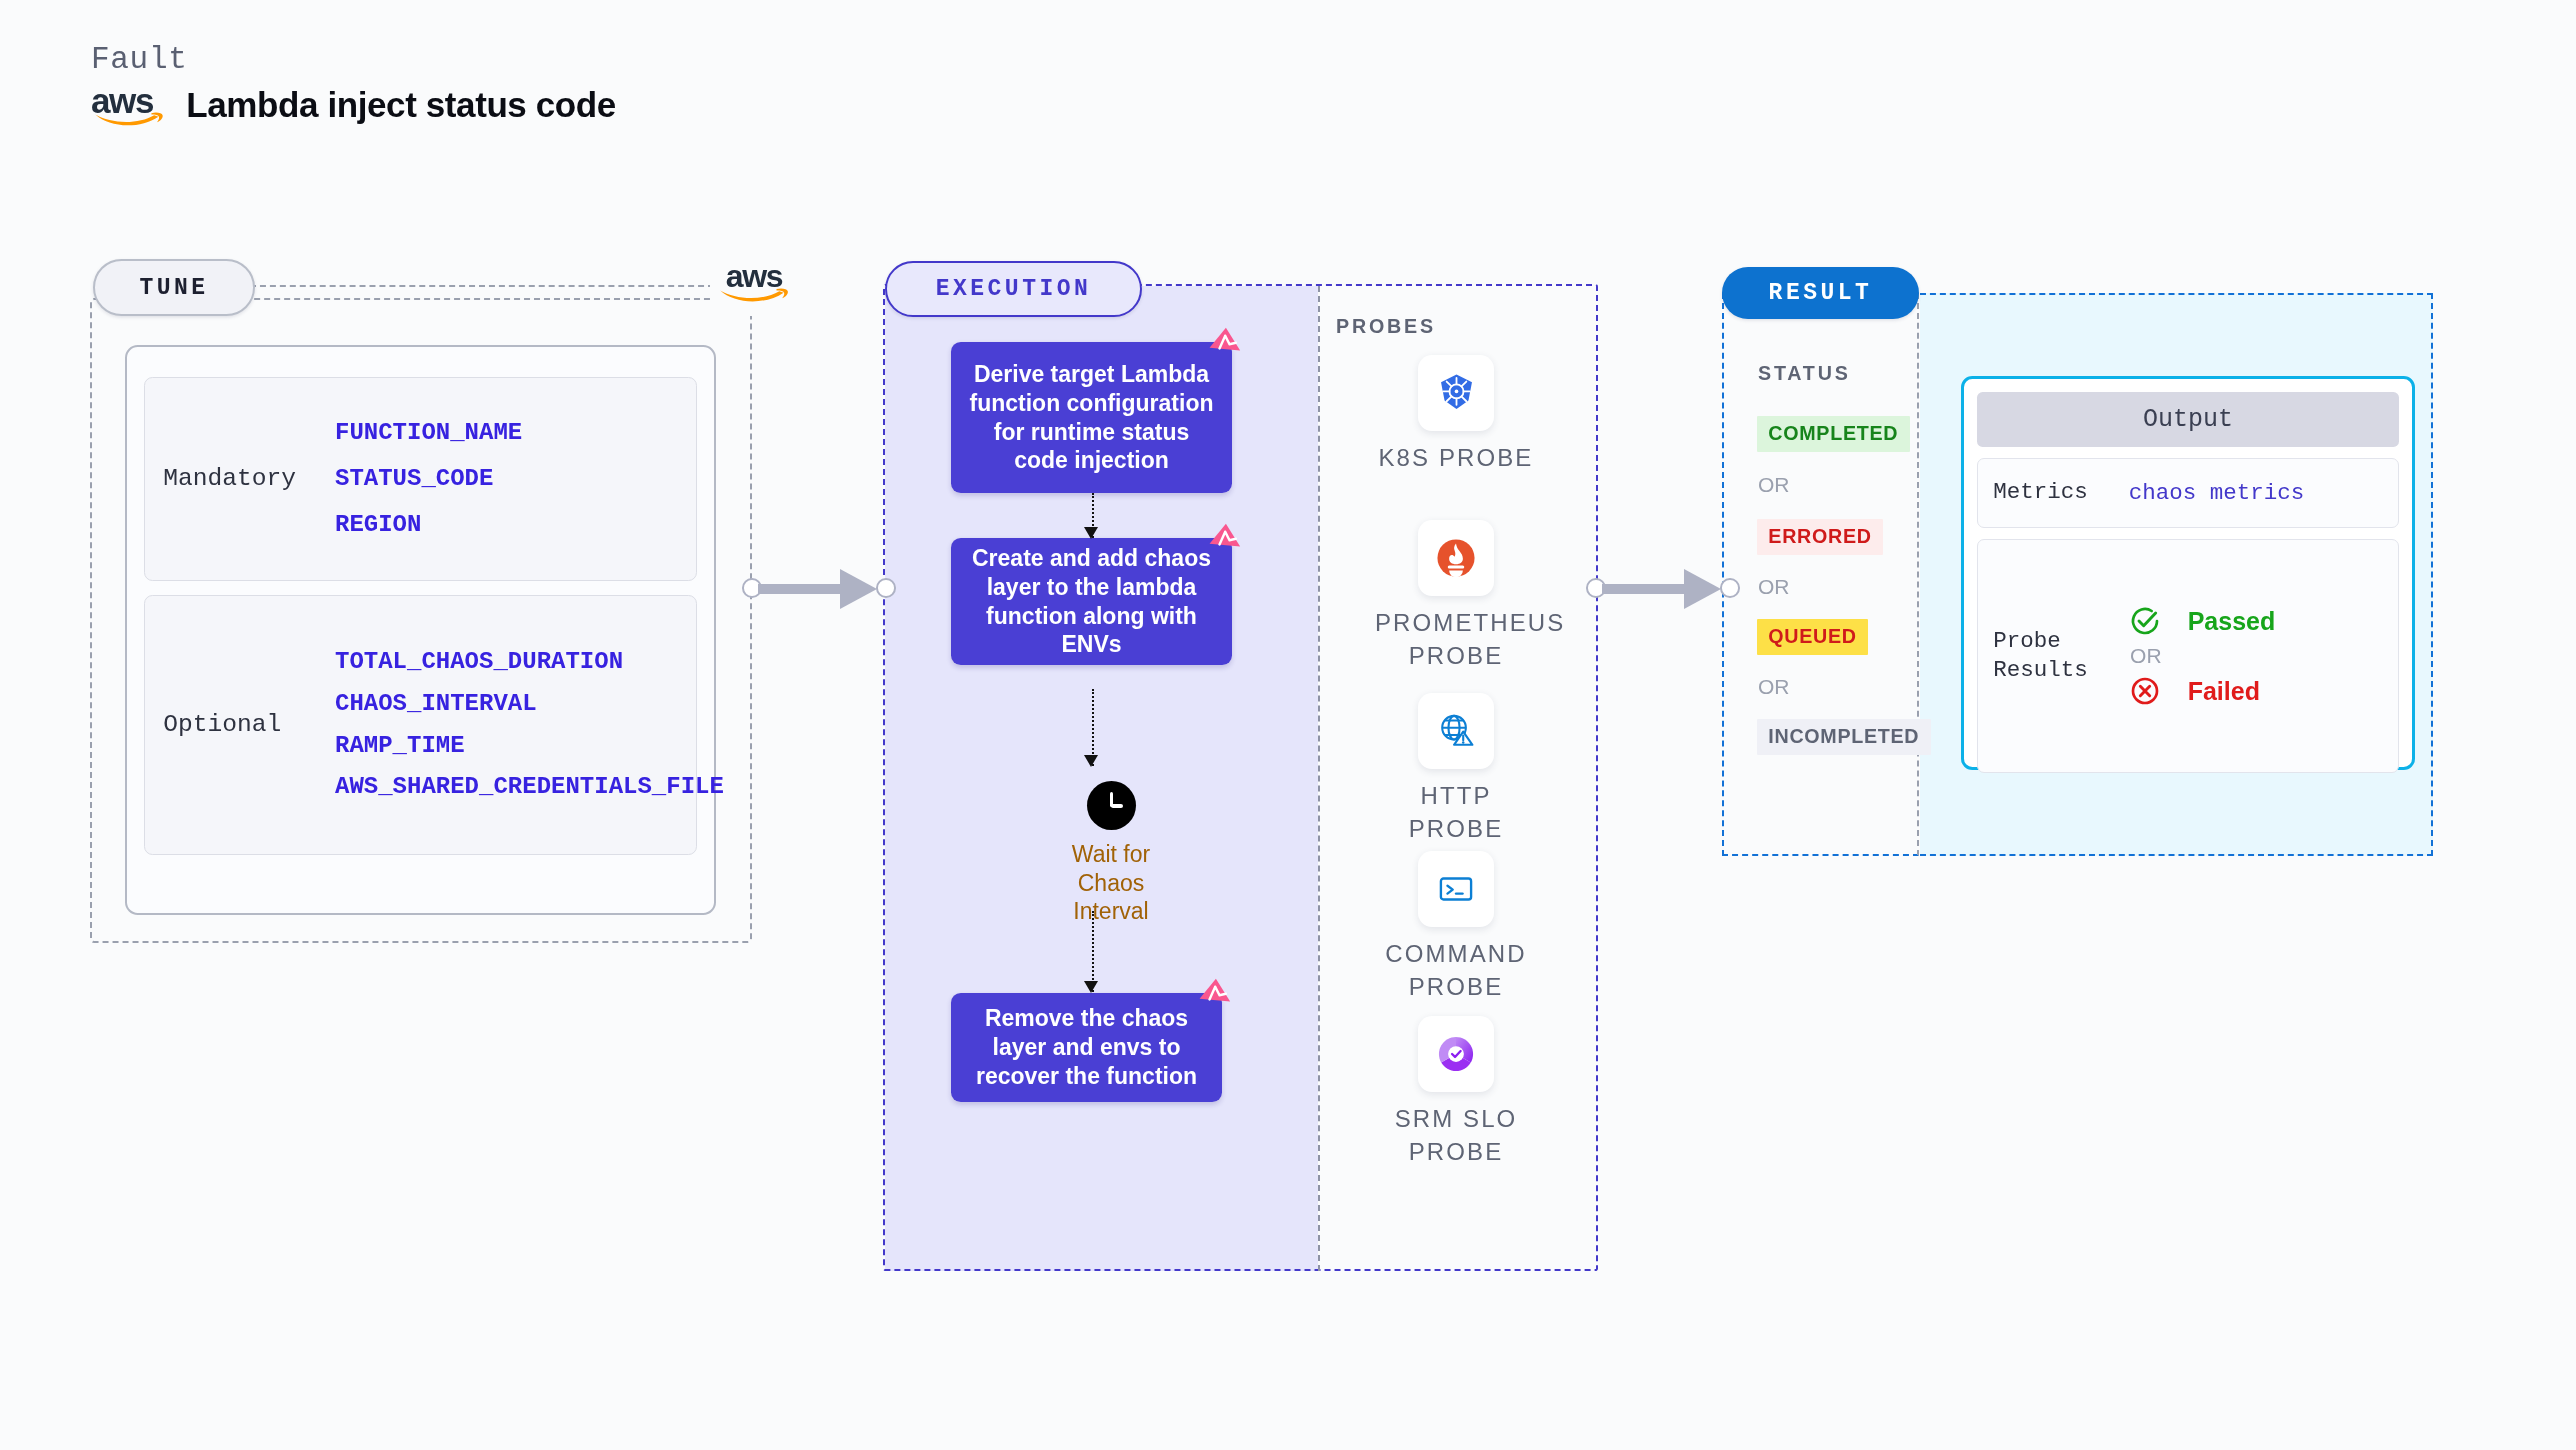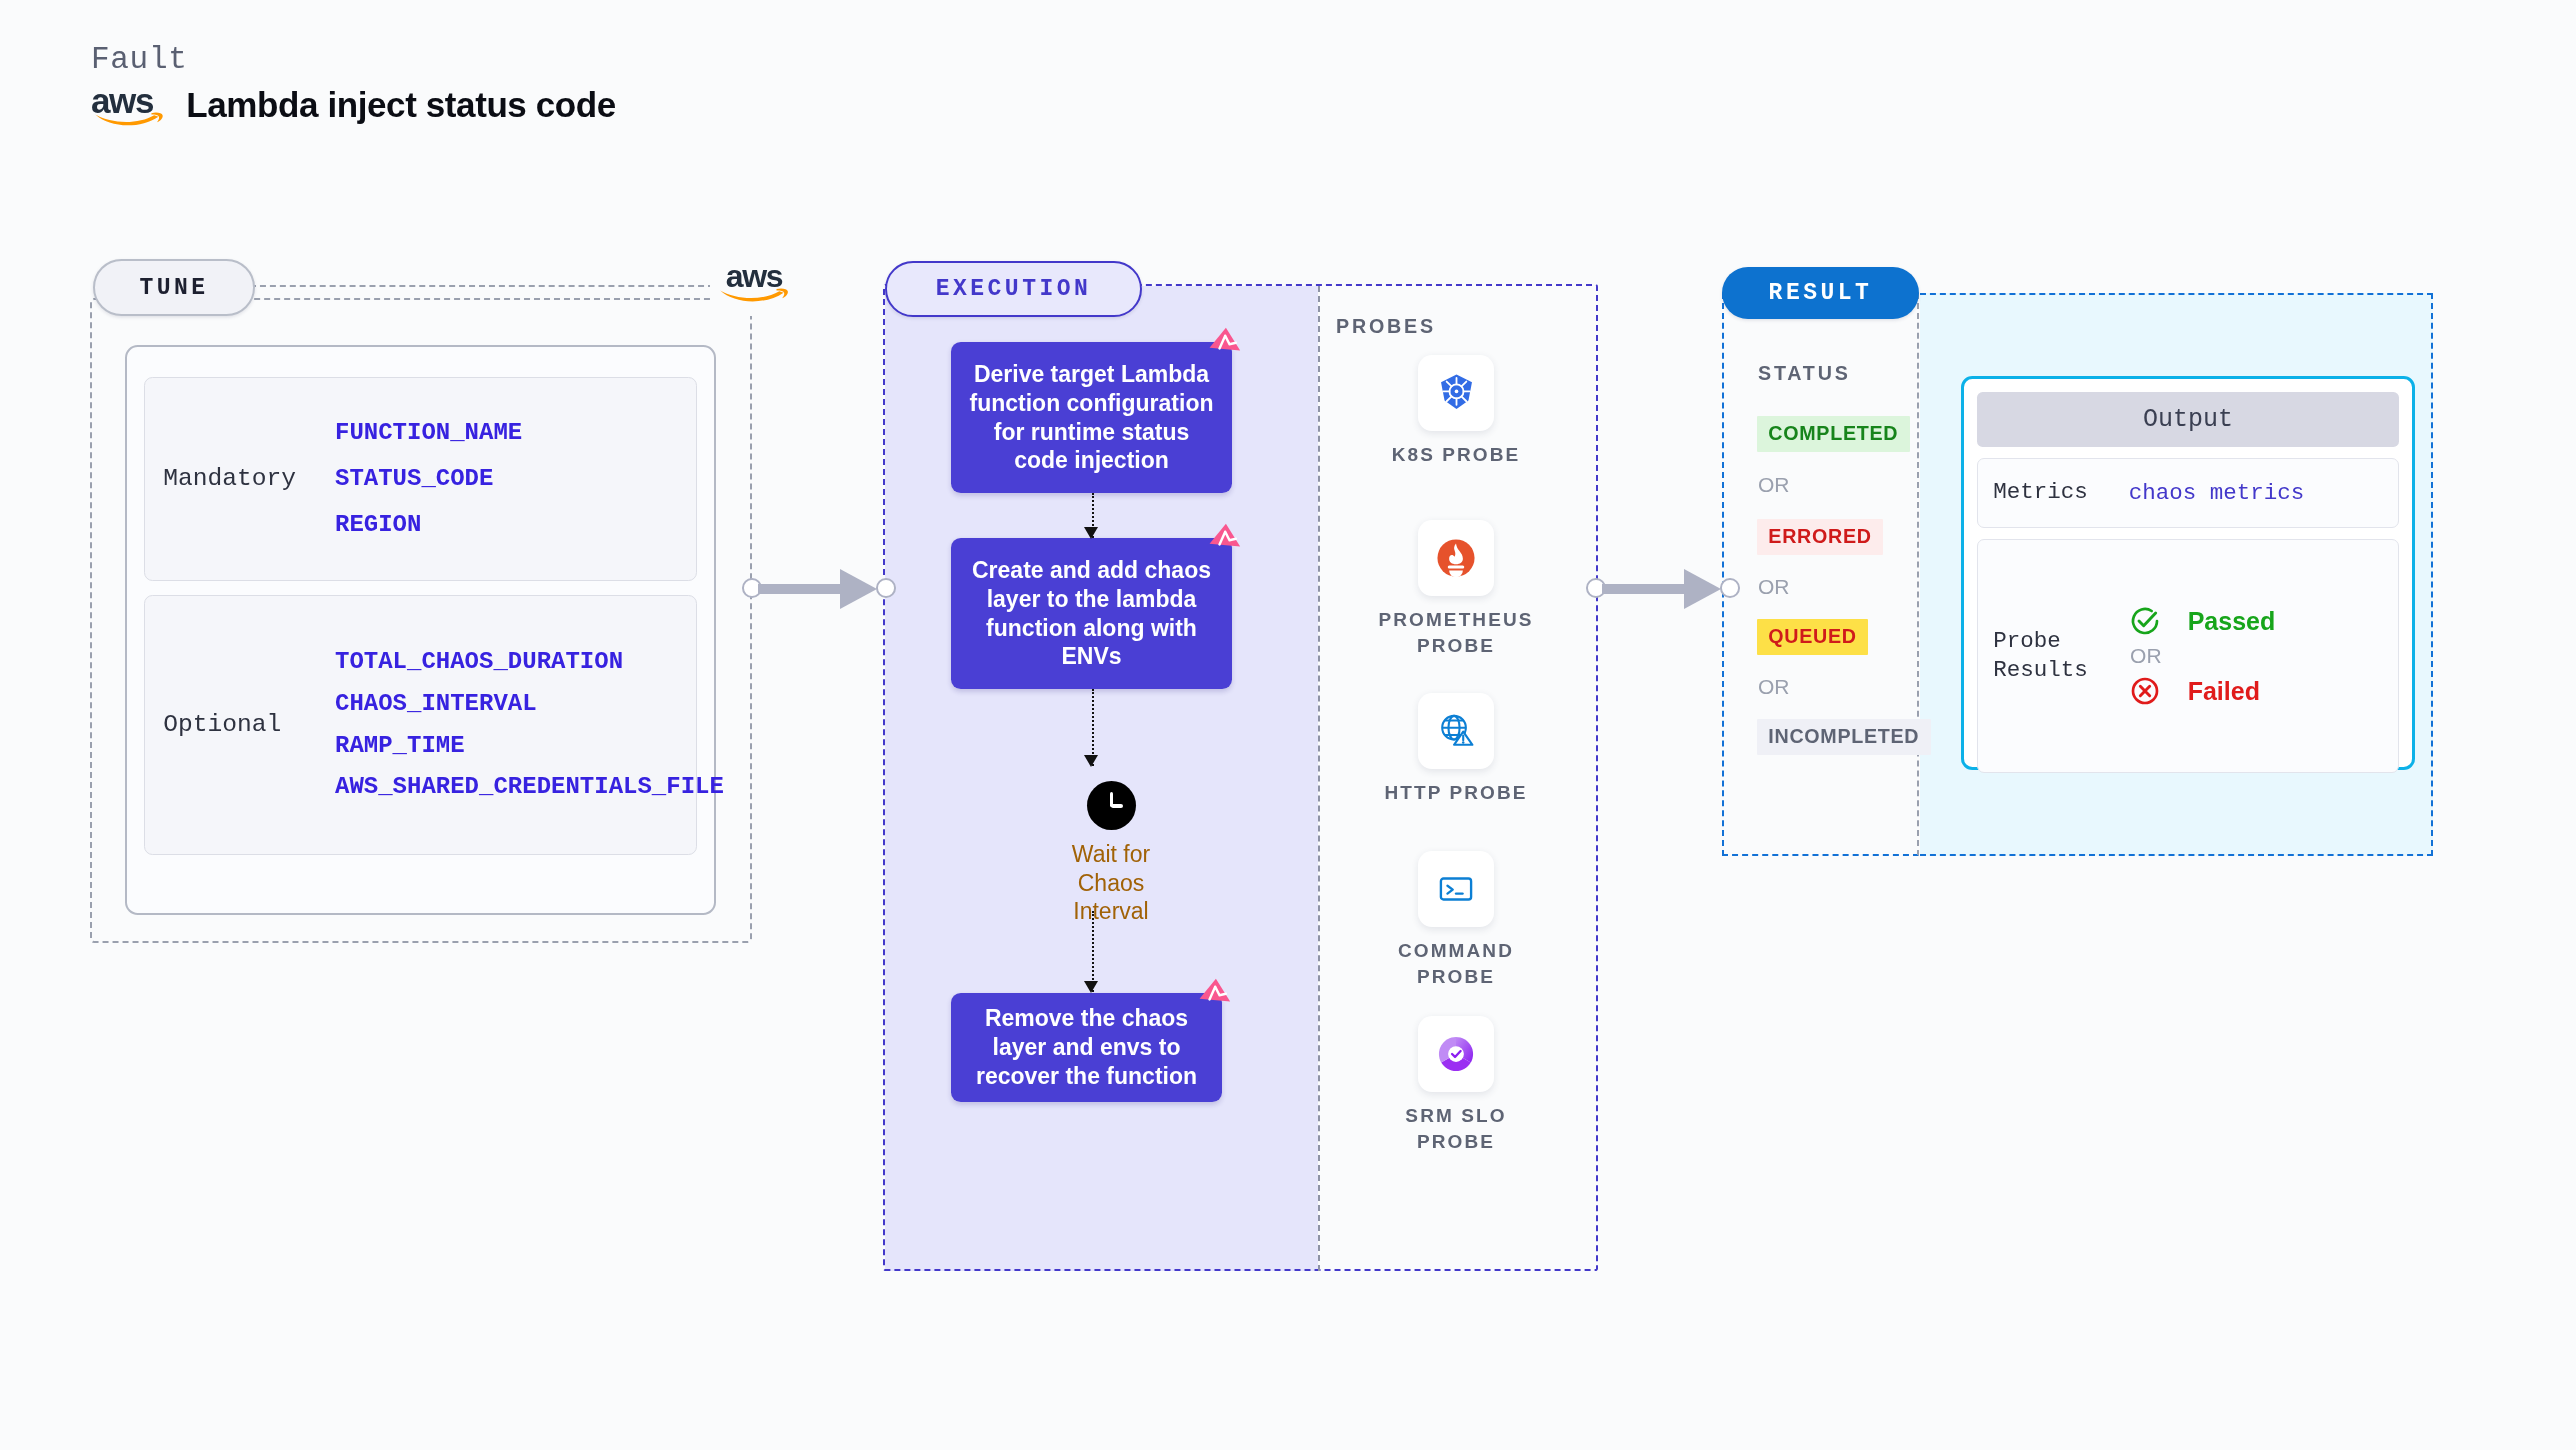--- a/index.html
+++ b/index.html
@@ -145,21 +145,21 @@
     position:absolute;left:1336px;top:315px;font-size:19.7px;font-weight:700;
     color:#5e6474;letter-spacing:2.8px;
   }
   .probe{position:absolute;width:162px;text-align:center;}
   .probe-icon{
     width:76px;height:76px;margin:0 auto;background:#fff;border-radius:14px;
     box-shadow:0 2.1px 7px rgba(40,45,80,.10);
     display:flex;align-items:center;justify-content:center;
   }
   .probe-label{
-    margin-top:11.3px;font-size:19px;font-weight:700;color:#5e6474;
+    margin-top:11.3px;font-size:24px;font-weight:400;color:#5e6474;
     letter-spacing:2.1px;line-height:1.35;
   }
 
   
   #result-status-dashed{
     position:absolute;left:1722px;top:293px;width:197px;height:563px;
     border:2.8px dashed #1271d6;border-right:2.1px dashed #9aa0ae;
     box-sizing:border-box;background:#fafbfc;
   }
   #result-pill{
@@ -275,21 +275,21 @@
     <path d="M5 32 L28 4 L48 36 Z" fill="#f9578f"></path>
     <path d="M19 33 L27 15 M27 15 L33 27 M33 27 L42 25" stroke="#fff" stroke-width="3.4" fill="none" stroke-linecap="round"></path>
   </svg>
 </div>
 
 <div class="dotted-arrow" style="left:1092px;top:493px;height:45px;">
   <div class="line"></div>
     <div class="head"></div>
 </div>
 
-<div class="exec-step" style="left:951px;top:538px;width:281px;height:151px;">
+<div class="exec-step" style="left:951px;top:538px;width:281px;height:127px;">
   <span>Create and add chaos layer to the lambda function along with ENVs</span>
   <svg class="litmus-badge" viewBox="0 0 52 52">
     <path d="M5 32 L28 4 L48 36 Z" fill="#f9578f"></path>
     <path d="M19 33 L27 15 M27 15 L33 27 M33 27 L42 25" stroke="#fff" stroke-width="3.4" fill="none" stroke-linecap="round"></path>
   </svg>
 </div>
 
 <div class="dotted-arrow" style="left:1092px;top:689px;height:77px;">
   <div class="line"></div>
     <div class="head"></div>

